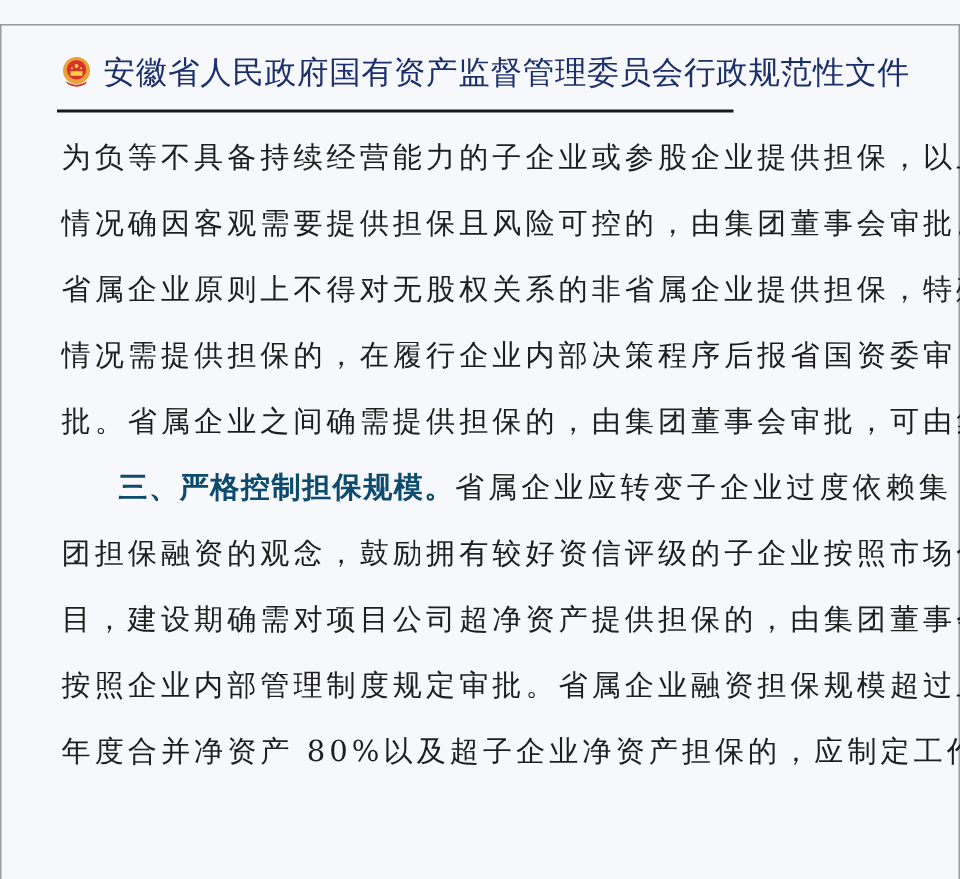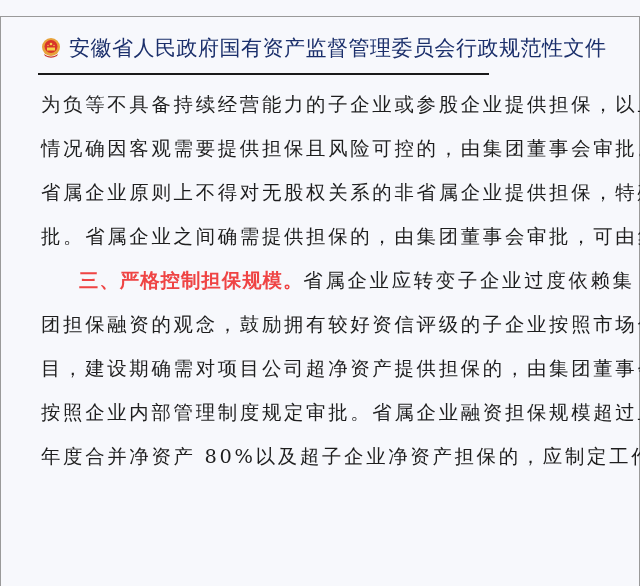--- a/index.html
+++ b/index.html
@@ -65,21 +65,21 @@
       line-height: 44px;
       font-size: 19.4px;
       color: #1e1e1e;
       white-space: nowrap;
       letter-spacing: 2.7px;
     }
     .line.indent { padding-left: 38px; }
     .bold {
       font-family: "DejaVu Sans", "Liberation Sans", sans-serif;
       font-weight: bold;
-      color: #ef4444;
+      color: #0c4a6e;
       letter-spacing: 1px;
     }
   </style>
 </head>
 <body>
 
 <div class="frame">
   <div class="header">
     <span class="emblem">
       <svg width="20" height="22" viewBox="0 0 20 22">
@@ -93,20 +93,21 @@
       </svg>
     </span>
     <span class="header-title">安徽省人民政府国有资产监督管理委员会行政规范性文件</span>
   </div>
   <div class="rule"></div>
 
   <div class="body-text">
     <div class="line">为负等不具备持续经营能力的子企业或参股企业提供担保，以上</div>
     <div class="line">情况确因客观需要提供担保且风险可控的，由集团董事会审批。</div>
     <div class="line">省属企业原则上不得对无股权关系的非省属企业提供担保，特殊</div>
+    <div class="line">情况需提供担保的，在履行企业内部决策程序后报省国资委审</div>
     <div class="line">批。省属企业之间确需提供担保的，由集团董事会审批，可由集</div>
 
     <div class="line indent"><span class="bold">三、严格控制担保规模。</span><span>省属企业应转变子企业过度依赖集</span></div>
     <div class="line">团担保融资的观念，鼓励拥有较好资信评级的子企业按照市场化</div>
     <div class="line">目，建设期确需对项目公司超净资产提供担保的，由集团董事会</div>
     <div class="line">按照企业内部管理制度规定审批。省属企业融资担保规模超过上</div>
     <div class="line">年度合并净资产 80%以及超子企业净资产担保的，应制定工作计</div>
 
   </div>
 </div>

